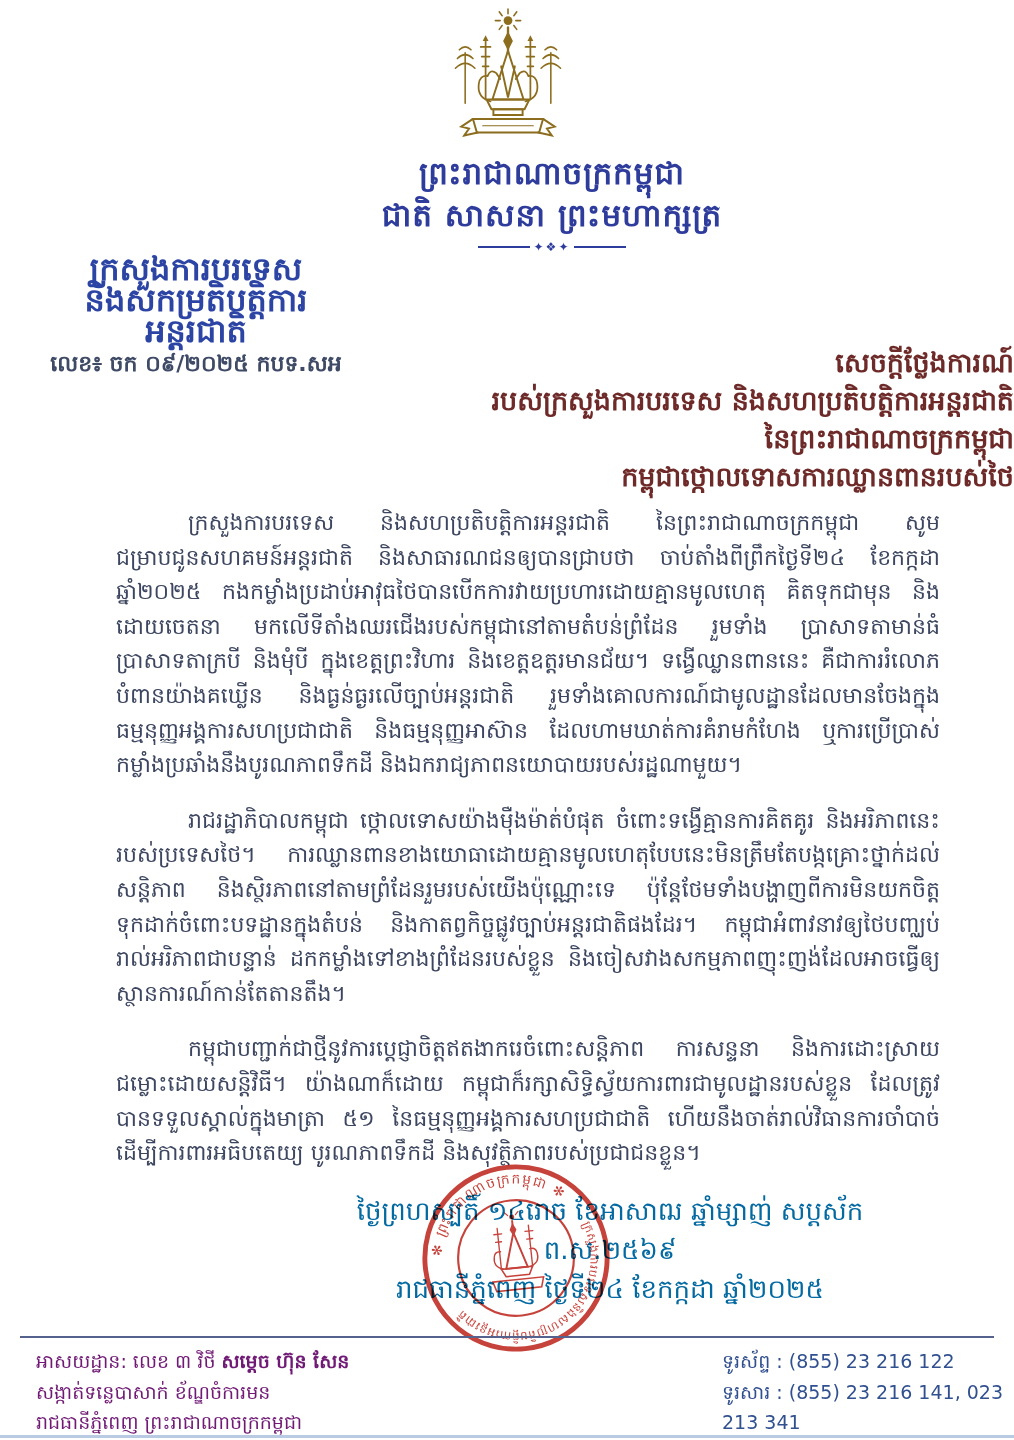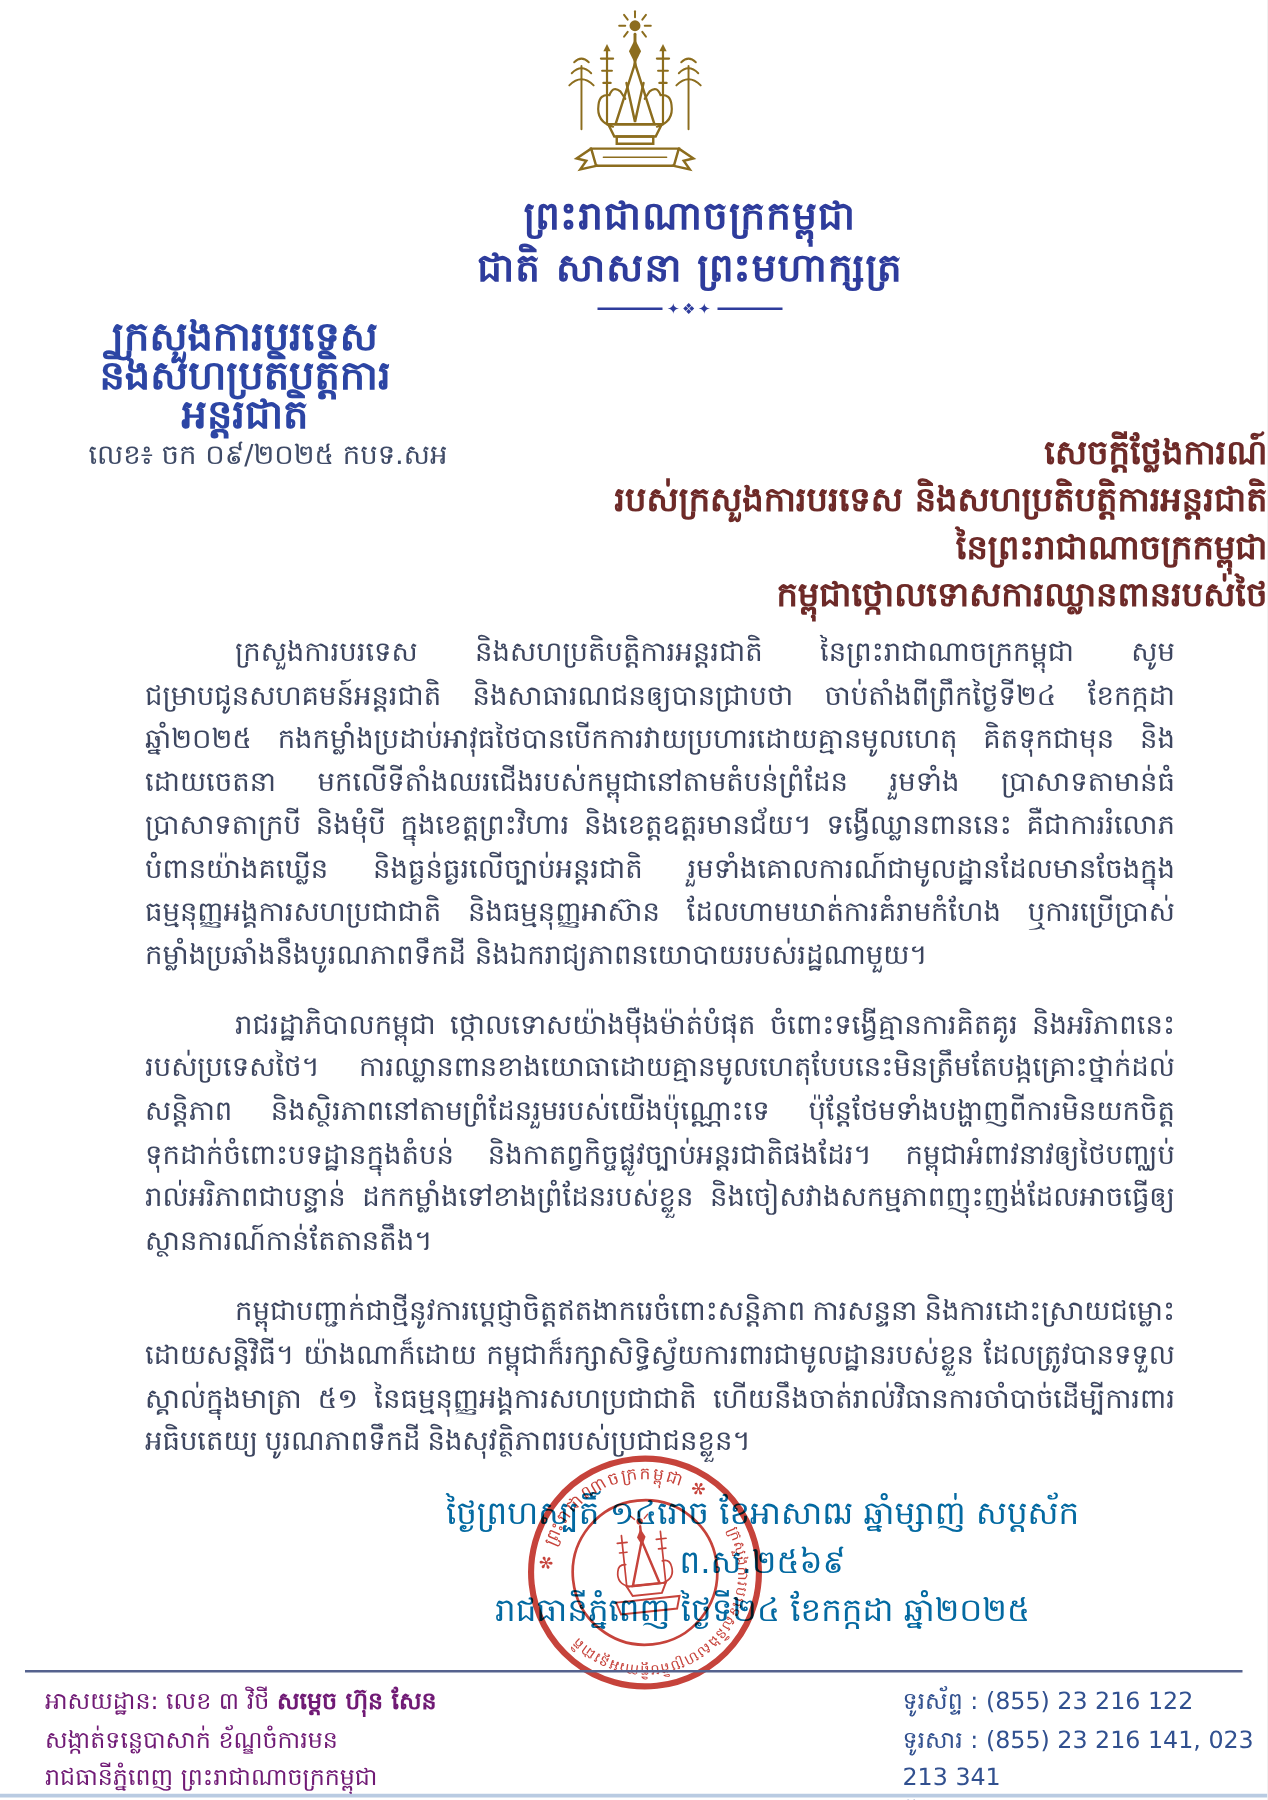--- a/index.html
+++ b/index.html
@@ -20,31 +20,31 @@
   
   .kingdom-header { position:absolute; top:152px; left:0; width:100%; text-align:center; color:#2e3c9c;margin-left:45px; }
   .kingdom-line { font-size:31px; font-weight:bold; line-height:42px; letter-spacing:1px; }
   .ornament-divider { margin-top:4px; display:flex; align-items:center; justify-content:center; color:#2e3c9c; }
   .ornament-divider .bar { width:52px; height:1.6px; background:#2e3c9c; }
   .ornament-divider .gem { font-size:12px; padding:0 4px; letter-spacing:2px; }
 
   
   .ministry-block { position:absolute; left:34px; top:254px; width:324px; color:#2c45a4; }
   .ministry-name { text-align:center; font-weight:bold; font-size:32px; line-height:31px; }
-  .ministry-ref { margin-top:3px; text-align:right; font-weight:normal; font-size:22px; color:#3e4a66; }
+  .ministry-ref { margin-top:3px; text-align:center; font-weight:bold; font-size:22px; color:#3e4a66; }
 
   
   .title-block { position:absolute; top:344px; left:0; width:100%; text-align:right;
                  color:#6d2a28; font-weight:bold; font-size:27px; line-height:38px; }
 
   
   .body-text { position:absolute; left:80px; top:506px; width:860px;
                color:#3d4660; font-size:22px; line-height:34.6px; text-align:justify; }
   .body-text p { text-indent:72px; margin-bottom:21px;margin-left:36px; }
-  .body-text p:last-child { margin-bottom:0;font-family:Liberation Serif, serif; }
+  .body-text p:last-child { margin-bottom:0; }
 
   
   .date-block { position:absolute; top:1192px; left:300px; width:620px; text-align:center;
                 color:#0369a1; font-size:26px; line-height:39px; }
 
   
   .stamp { position:absolute; left:418px; top:1160px; width:196px; height:196px;
            mix-blend-mode:multiply; opacity:.93; transform:rotate(-6deg); }
   .stamp svg { width:100%; height:100%; }
 
@@ -114,21 +114,21 @@
     <div class="kingdom-line">ជាតិ សាសនា ព្រះមហាក្សត្រ</div>
     <div class="ornament-divider">
       <span class="bar"></span>
         <span class="gem">✦❖✦</span>
         <span class="bar"></span>
     </div>
   </div>
 
   <div class="ministry-block">
     <div class="ministry-name">ក្រសួងការបរទេស</div>
-    <div class="ministry-name">និងសហប្រតិបត្តិការអន្តរជាតិ</div>
+    <div class="ministry-name">និងសកម្រតិបត្តិការអន្តរជាតិ</div>
     <div class="ministry-ref">លេខ៖ ចក ០៩/២០២៥ កបទ.សអ</div>
   </div>
 
   <div class="title-block">
     <div>សេចក្តីថ្លែងការណ៍</div>
     <div>របស់ក្រសួងការបរទេស និងសហប្រតិបត្តិការអន្តរជាតិ</div>
     <div>នៃព្រះរាជាណាចក្រកម្ពុជា</div>
     <div>កម្ពុជាថ្កោលទោសការឈ្លានពានរបស់ថៃ</div>
   </div>
 

